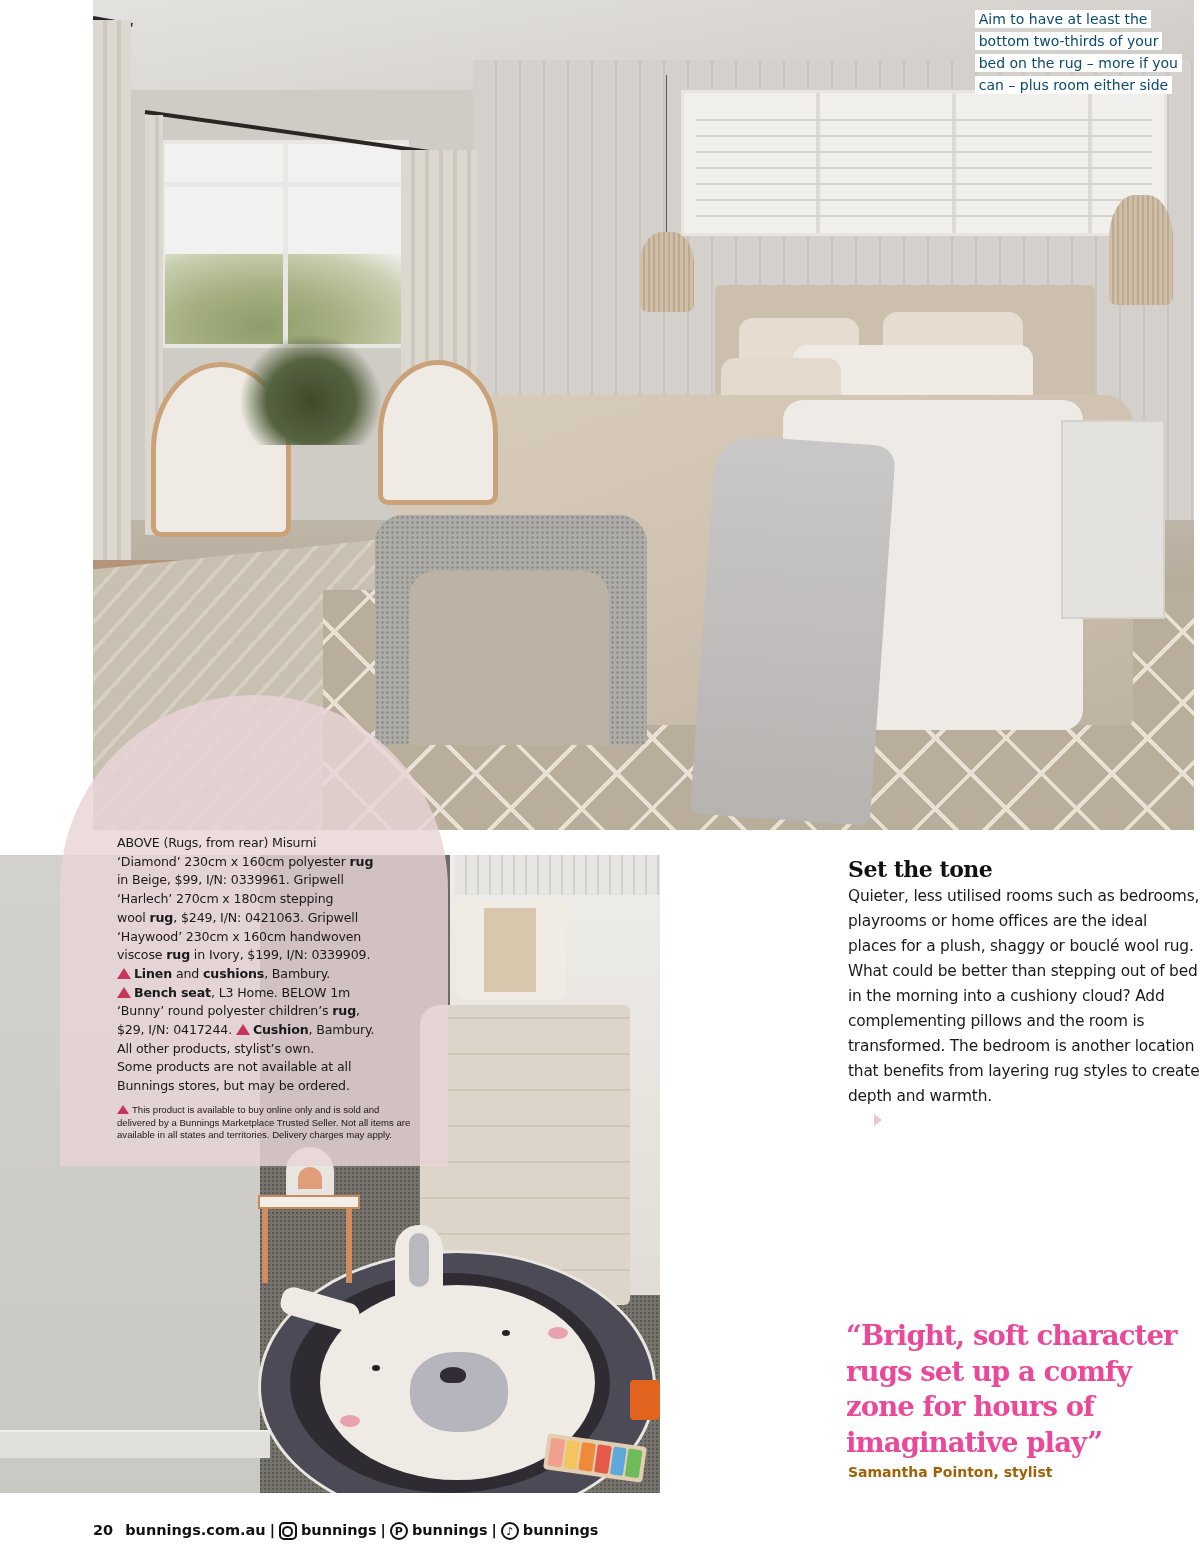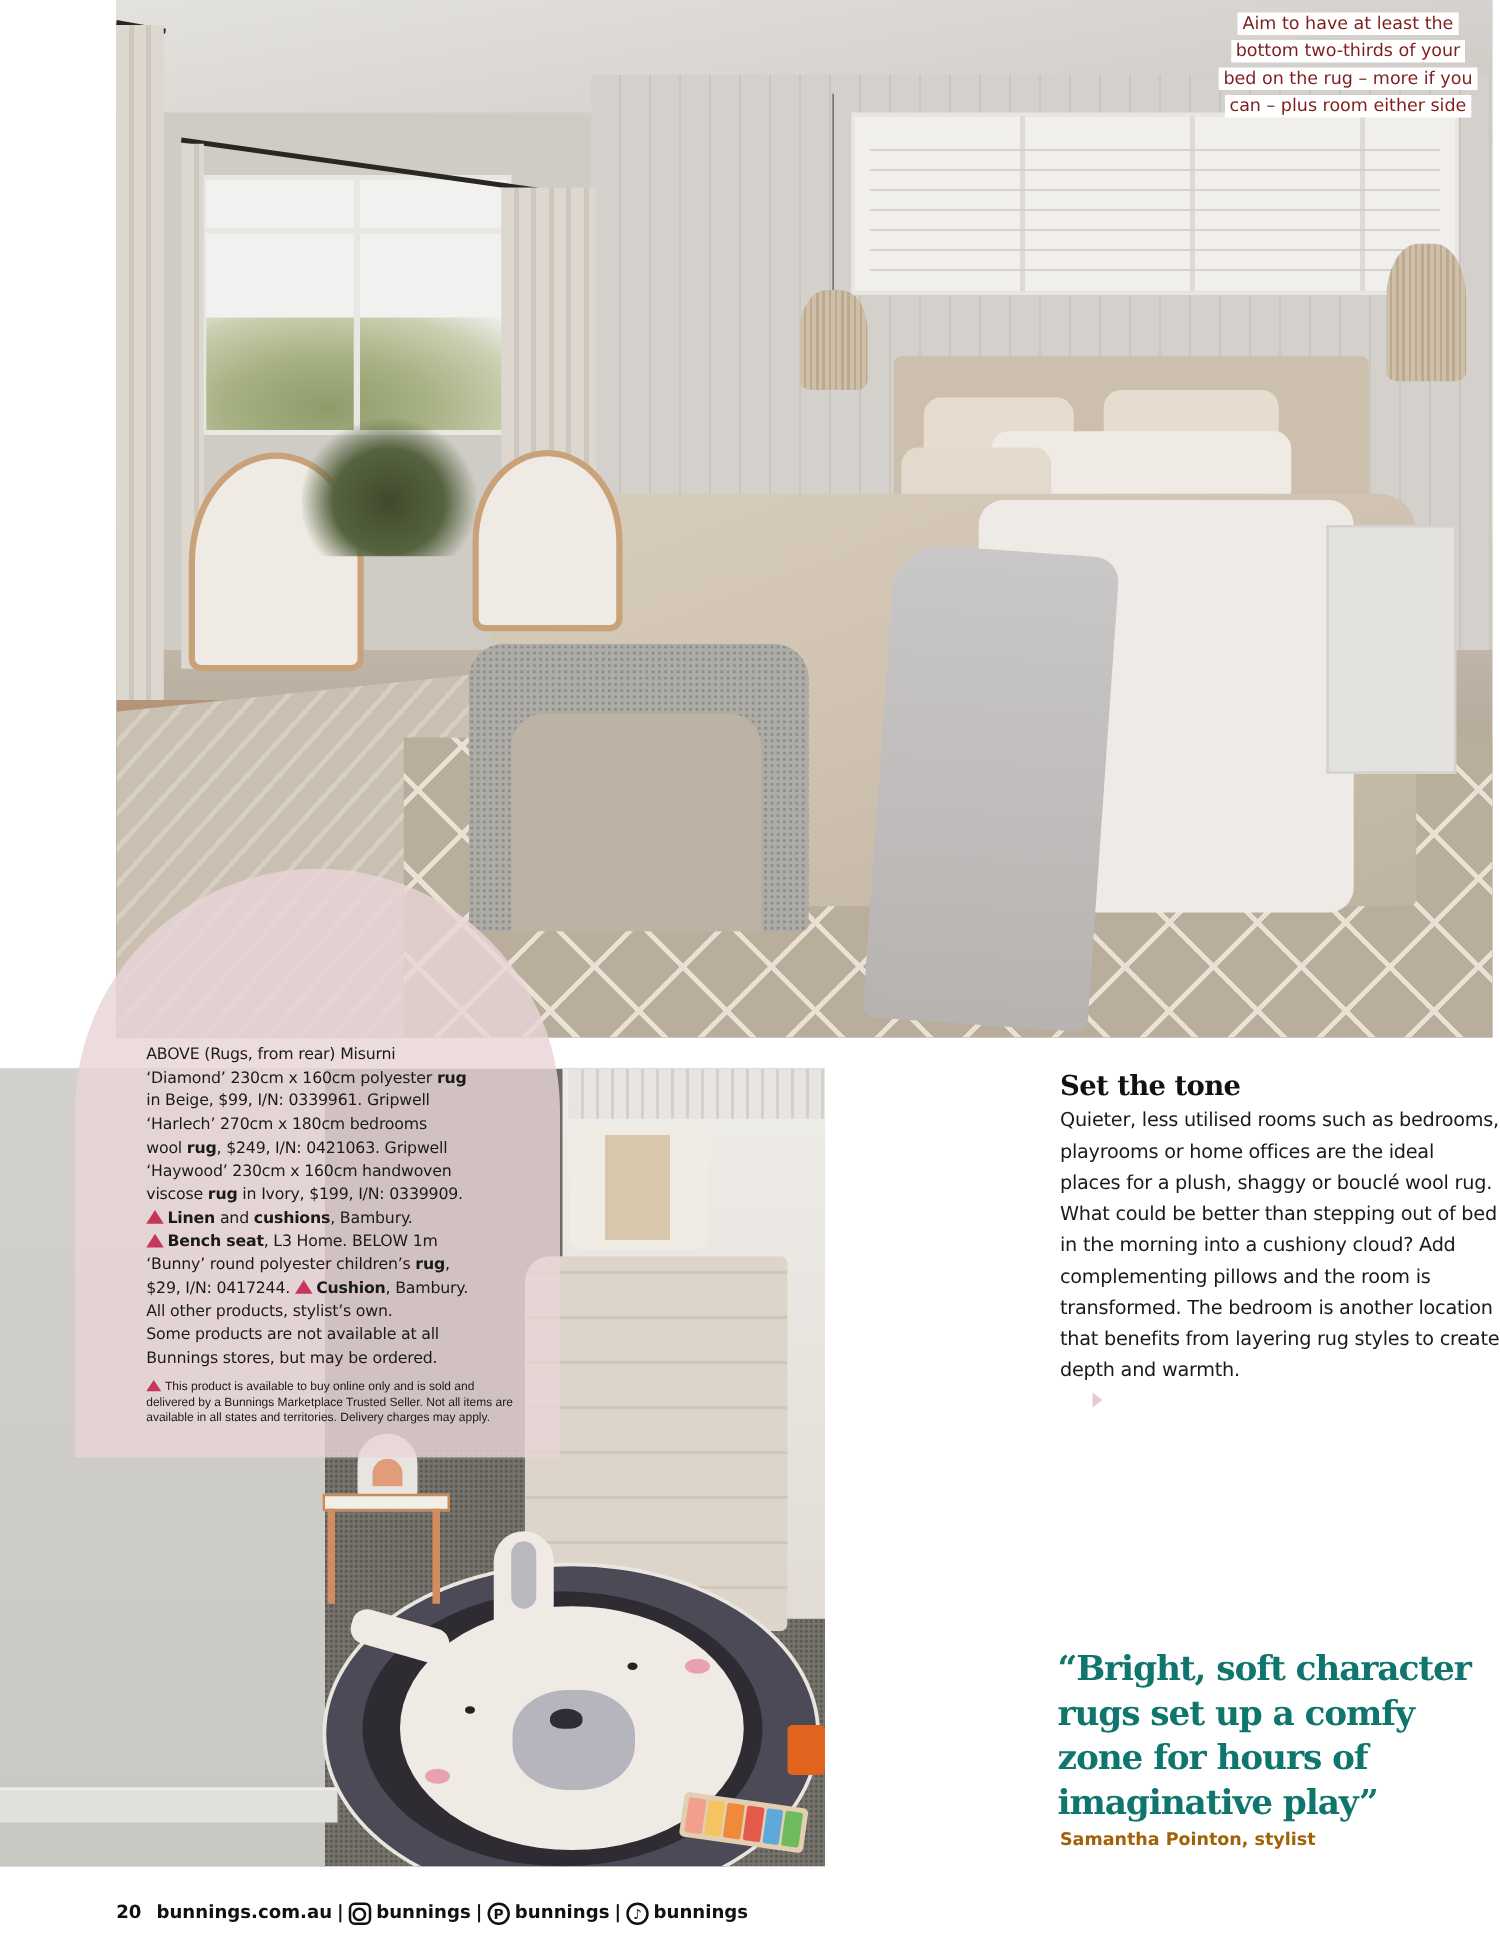--- a/index.html
+++ b/index.html
@@ -47,22 +47,22 @@
   .pt-bench { position:absolute; left:282px; top:515px; width:272px; height:230px;
     background: radial-gradient(circle,#8f8d88 1px,#aeaca6 1.5px) 0 0/5px 5px; border-radius:28px 28px 6px 6px; }
   .pt-bench .hole { position:absolute; left:34px; top:56px; width:200px; height:174px; background:#bcb3a4; border-radius:26px 26px 0 0; }
   .pt-chair { position:absolute; border:5px solid #c9a27a; border-radius:50% 50% 10px 10px; background:#efebe4; }
   .pt-plant { position:absolute; left:148px; top:335px; width:140px; height:110px;
     background: radial-gradient(ellipse at 50% 60%, #3f4a2c 0%, #566340 45%, transparent 72%); }
   .pt-pendant { position:absolute; border-radius:40% 40% 8px 8px; background: repeating-linear-gradient(90deg,#cdbfa8 0 3px,#bca98f 3px 5px); }
   .pt-pendant-cord { position:absolute; width:1px; background:#555; }
 
   .tip-note {
-    position:absolute; right:12px; top:8px; text-align:center;
-    font-family:"DejaVu Sans", sans-serif; font-size:14px; line-height:22px; color:#7f1d1d;
+    position:absolute; right:12px; top:8px; text-align:left;
+    font-family:"DejaVu Sans", sans-serif; font-size:14px; line-height:22px; color:#0c4a6e;
   }
   .tip-note span { background:#ffffff; padding:1px 4px 1px 4px; display:inline; box-decoration-break:clone; -webkit-box-decoration-break:clone; }
 
   
   .photo-bottom {
     position:absolute; left:0; top:855px; width:660px; height:638px; overflow:hidden;
     background:#6e6b66;
   }
   .pb-wall { position:absolute; left:0; top:0; width:260px; height:638px; background: linear-gradient(180deg,#d3d1cc,#cac8c3); }
   .pb-skirting { position:absolute; left:0; top:575px; width:270px; height:26px; background:#e2e0dc; border-top:2px solid #f0eeeb; }
@@ -120,21 +120,21 @@
   .article-body {
     position:absolute; left:848px; top:884px; width:352px;
     font-family:"DejaVu Sans", sans-serif; font-size:15.4px; line-height:25px; color:#1a1a1a; letter-spacing:-0.2px;
   }
   .article-body p { margin:0; }
   .article-body p.indent { text-indent:20px; }
   .end-mark { display:inline-block; width:0; height:0; border-top:6px solid transparent; border-bottom:6px solid transparent; border-left:8px solid #e7c9cf; margin-left:6px; vertical-align:0; }
 
   .pull-quote {
     position:absolute; left:846px; top:1318px; width:354px;
-    font-family:"DejaVu Serif", serif; font-weight:bold; font-size:27.5px; line-height:35.5px; color:#0f766e; letter-spacing:-0.9px;
+    font-family:"DejaVu Serif", serif; font-weight:bold; font-size:27.5px; line-height:35.5px; color:#ec4899; letter-spacing:-0.9px;
   }
   .quote-attrib {
     position:absolute; left:848px; top:1464px;
     font-family:"DejaVu Sans", sans-serif; font-weight:bold; font-size:14px; color:#a16207;
   }
 
   
   .footer {
     position:absolute; left:93px; top:1522px; height:22px; display:flex; align-items:flex-start;
     font-family:"DejaVu Sans", sans-serif; font-weight:bold; font-size:14.5px; color:#111; white-space:nowrap;
@@ -236,21 +236,21 @@
       <b style="background:#6dbb5a"></b>
   </div>
   <div class="pb-truck"></div>
 </div>
 
 <div class="caption-panel"></div>
 <div class="caption-text">
   <span>ABOVE (Rugs, from rear) Misurni</span><br>
   <span>‘Diamond’ 230cm x 160cm polyester </span><b>rug</b><br>
   <span>in Beige, $99, I/N: 0339961. Gripwell</span><br>
-  <span>‘Harlech’ 270cm x 180cm bedrooms</span><br>
+  <span>‘Harlech’ 270cm x 180cm stepping</span><br>
   <span>wool </span><b>rug</b><span>, $249, I/N: 0421063. Gripwell</span><br>
   <span>‘Haywood’ 230cm x 160cm handwoven</span><br>
   <span>viscose </span><b>rug</b><span> in Ivory, $199, I/N: 0339909.</span><br>
   <span class="tri"></span><b>Linen</b><span> and </span><b>cushions</b><span>, Bambury.</span><br>
   <span class="tri"></span><b>Bench seat</b><span>, L3 Home. BELOW 1m</span><br>
   <span>‘Bunny’ round polyester children’s </span><b>rug</b><span>,</span><br>
   <span>$29, I/N: 0417244. </span><span class="tri"></span><b>Cushion</b><span>, Bambury.</span><br>
   <span>All other products, stylist’s own.</span><br>
   <span>Some products are not available at all</span><br>
   <span>Bunnings stores, but may be ordered.</span>

